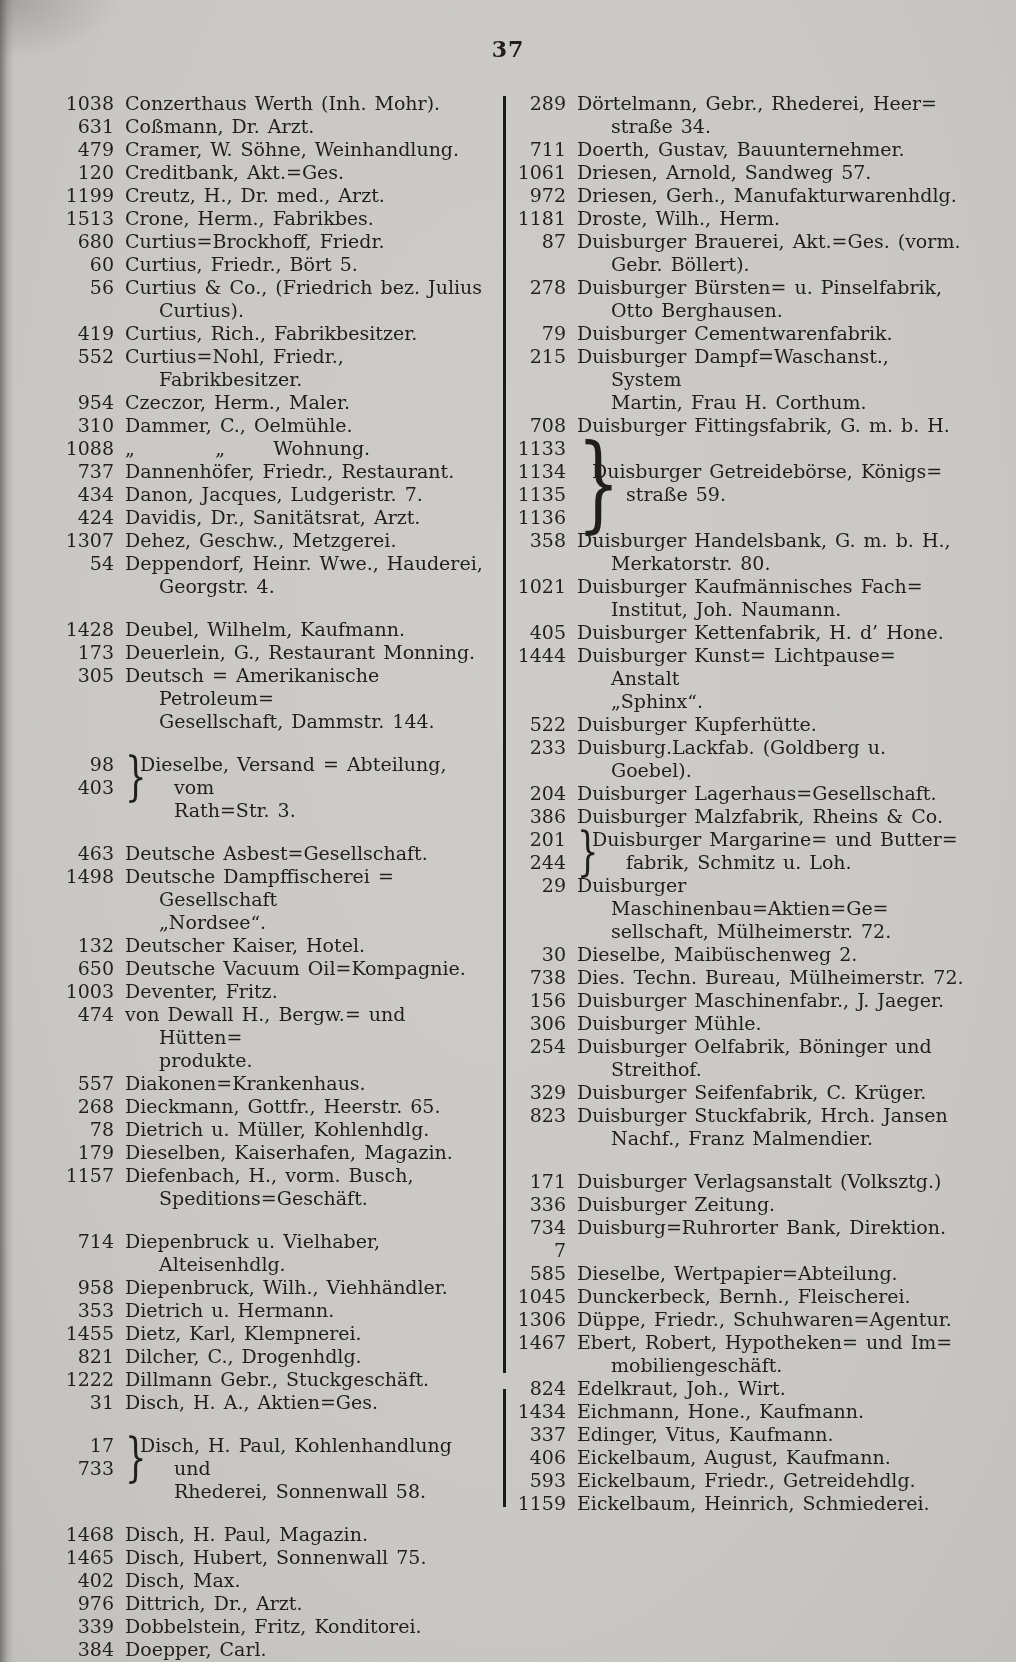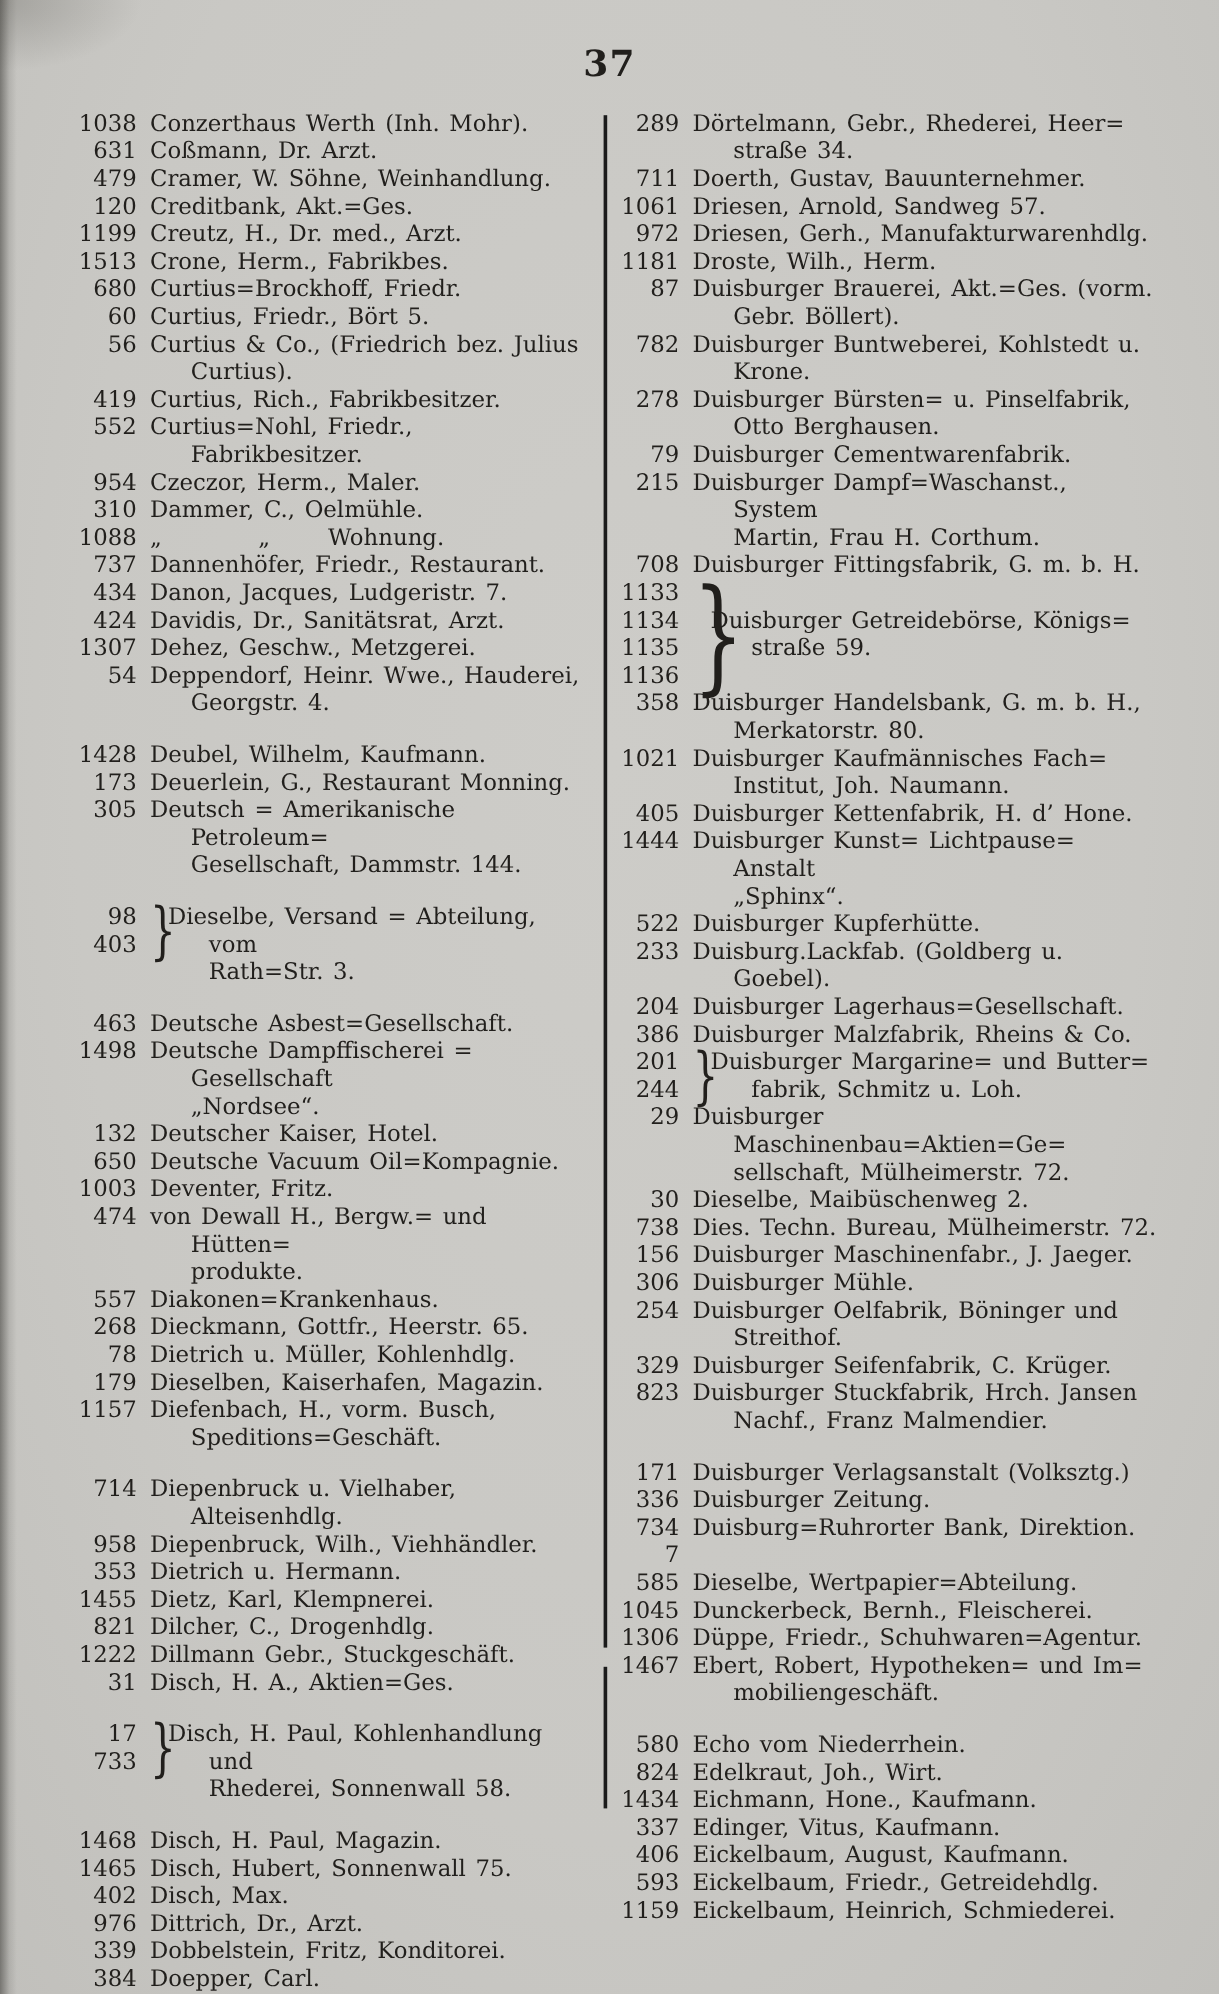--- a/index.html
+++ b/index.html
@@ -22,21 +22,21 @@
     background:linear-gradient(to right, rgba(45,44,40,0.50), rgba(45,44,40,0.12) 55%, rgba(45,44,40,0) 100%);
     pointer-events:none;
   }
   .corner-shade{
     position:absolute;left:0;top:0;width:120px;height:60px;
     background:radial-gradient(ellipse at 0% 0%, rgba(60,58,52,0.25), rgba(60,58,52,0) 70%);
     pointer-events:none;
   }
   .pageno{
     position:absolute;top:36px;left:0;width:100%;
-    text-align:center;font-size:30px;font-weight:bold;letter-spacing:1px;
+    text-align:center;font-size:22px;font-weight:bold;letter-spacing:1px;
   }
   .divider-seg{
     position:absolute;left:503px;width:3px;background:var(--divider);
   }
   .divider-top{top:96px;height:1277px;}
   .divider-bottom{top:1389px;height:118px;}
   .col{
     position:absolute;top:92px;
     font-size:19px;line-height:23px;word-spacing:2px;
   }
@@ -421,27 +421,20 @@
       </div>
       <div class="entry">
         <div class="nums">
           <div>87</div>
         </div>
         <div class="txt">Duisburger Brauerei, Akt.=Ges. (vorm.
 Gebr. Böllert).</div>
       </div>
       <div class="entry">
         <div class="nums">
-          <div>782</div>
-        </div>
-        <div class="txt">Duisburger Buntweberei, Kohlstedt u.
-Krone.</div>
-      </div>
-      <div class="entry">
-        <div class="nums">
           <div>278</div>
         </div>
         <div class="txt">Duisburger Bürsten= u. Pinselfabrik,
 Otto Berghausen.</div>
       </div>
       <div class="entry">
         <div class="nums">
           <div>79</div>
         </div>
         <div class="txt">Duisburger Cementwarenfabrik.</div>
@@ -622,26 +615,20 @@
         </div>
         <div class="txt">Düppe, Friedr., Schuhwaren=Agentur.</div>
       </div>
       <div class="entry">
         <div class="nums">
           <div>1467</div>
         </div>
         <div class="txt">Ebert, Robert, Hypotheken= und Im=
 mobiliengeschäft.</div>
       </div>
-      <div class="entry gap">
-        <div class="nums">
-          <div>580</div>
-        </div>
-        <div class="txt">Echo vom Niederrhein.</div>
-      </div>
       <div class="entry">
         <div class="nums">
           <div>824</div>
         </div>
         <div class="txt">Edelkraut, Joh., Wirt.</div>
       </div>
       <div class="entry">
         <div class="nums">
           <div>1434</div>
         </div>

